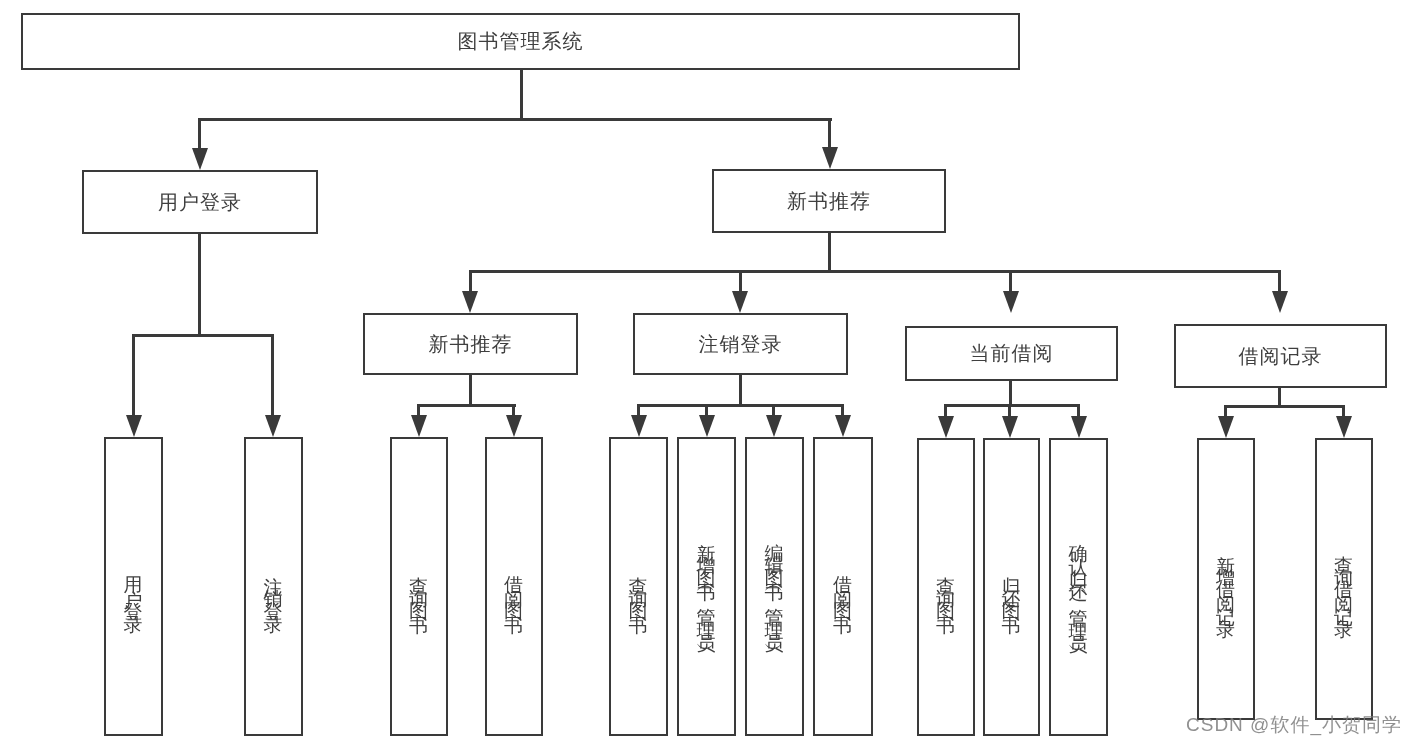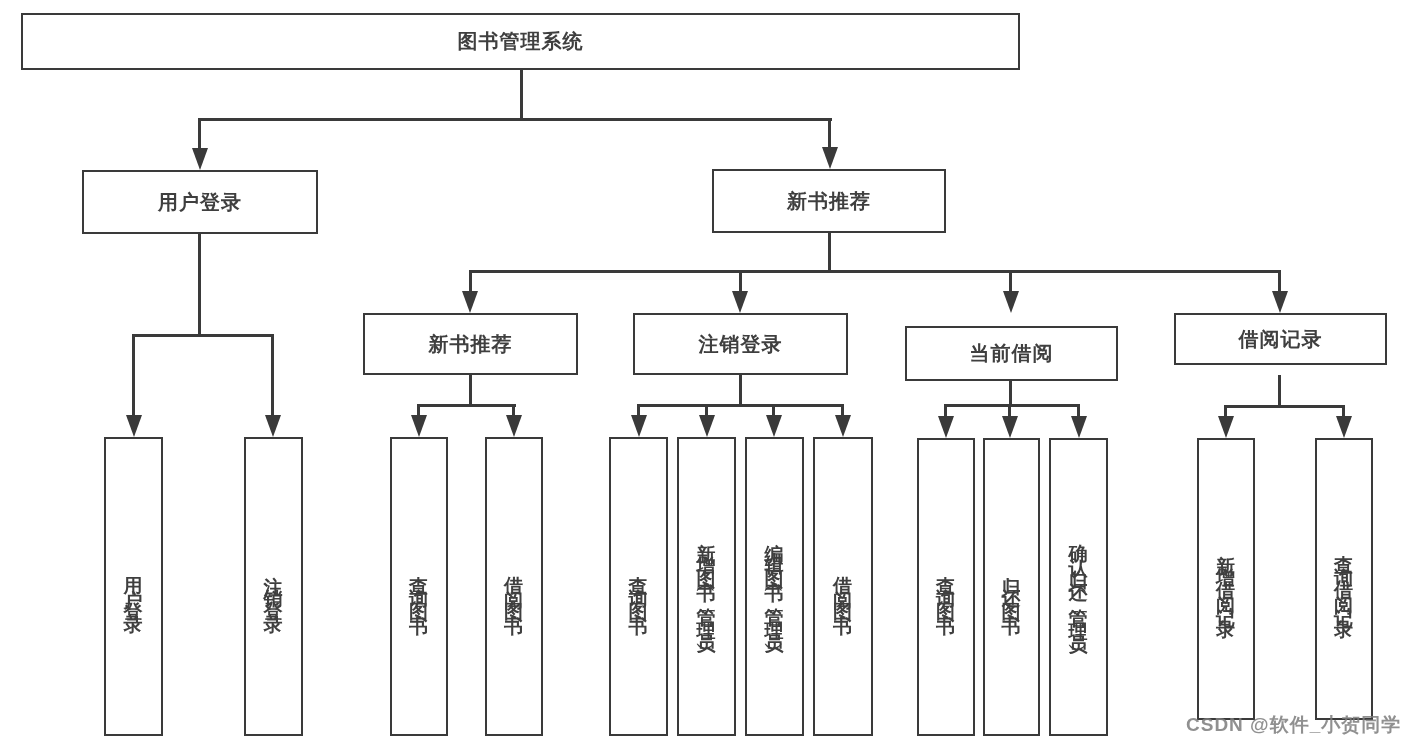--- a/index.html
+++ b/index.html
@@ -3,21 +3,20 @@
 <meta charset="utf-8">
 <style>
   html, body { margin: 0; padding: 0; background: #ffffff; }
   .canvas {
     position: relative;
     width: 1405px;
     height: 747px;
     background: #ffffff;
     font-family: "Liberation Sans", sans-serif;
     overflow: hidden;
-    font-weight: bold;
   }
   .node {
     position: absolute;
     box-sizing: border-box;
     background: #ffffff;
     border: 2.5px solid var(--line-color, #3a3a3a);
     color: var(--text-color, #3f3f3f);
     display: flex;
     align-items: center;
     justify-content: center;
@@ -115,21 +114,21 @@
       <div class="arrowhead" style="left: 1218px; top: 416px;"></div>
       <div class="arrowhead" style="left: 1336px; top: 416px;"></div>
     </div>
   <div id="nodes-layer">
       <div class="node h" style="left: 21px; top: 13px; width: 999px; height: 57px;">图书管理系统</div>
       <div class="node h" style="left: 82px; top: 170px; width: 236px; height: 64px;">用户登录</div>
       <div class="node h" style="left: 712px; top: 169px; width: 234px; height: 64px;">新书推荐</div>
       <div class="node h" style="left: 363px; top: 313px; width: 215px; height: 62px;">新书推荐</div>
       <div class="node h" style="left: 633px; top: 313px; width: 215px; height: 62px;">注销登录</div>
       <div class="node h" style="left: 905px; top: 326px; width: 213px; height: 55px;">当前借阅</div>
-      <div class="node h" style="left: 1174px; top: 313px; width: 213px; height: 52px;">借阅记录</div>
+      <div class="node h" style="left: 1174px; top: 324px; width: 213px; height: 64px;">借阅记录</div>
       <div class="node v" style="left: 104px; top: 437px; width: 59px; height: 299px;">用户登录</div>
       <div class="node v" style="left: 244px; top: 437px; width: 59px; height: 299px;">注销登录</div>
       <div class="node v" style="left: 390px; top: 437px; width: 58px; height: 299px;">查询图书</div>
       <div class="node v" style="left: 485px; top: 437px; width: 58px; height: 299px;">借阅图书</div>
       <div class="node v" style="left: 609px; top: 437px; width: 59px; height: 299px;">查询图书</div>
       <div class="node v" style="left: 677px; top: 437px; width: 59px; height: 299px;">新增图书（管理员）</div>
       <div class="node v" style="left: 745px; top: 437px; width: 59px; height: 299px;">编辑图书（管理员）</div>
       <div class="node v" style="left: 813px; top: 437px; width: 60px; height: 299px;">借阅图书</div>
       <div class="node v" style="left: 917px; top: 438px; width: 58px; height: 298px;">查询图书</div>
       <div class="node v" style="left: 983px; top: 438px; width: 57px; height: 298px;">归还图书</div>

